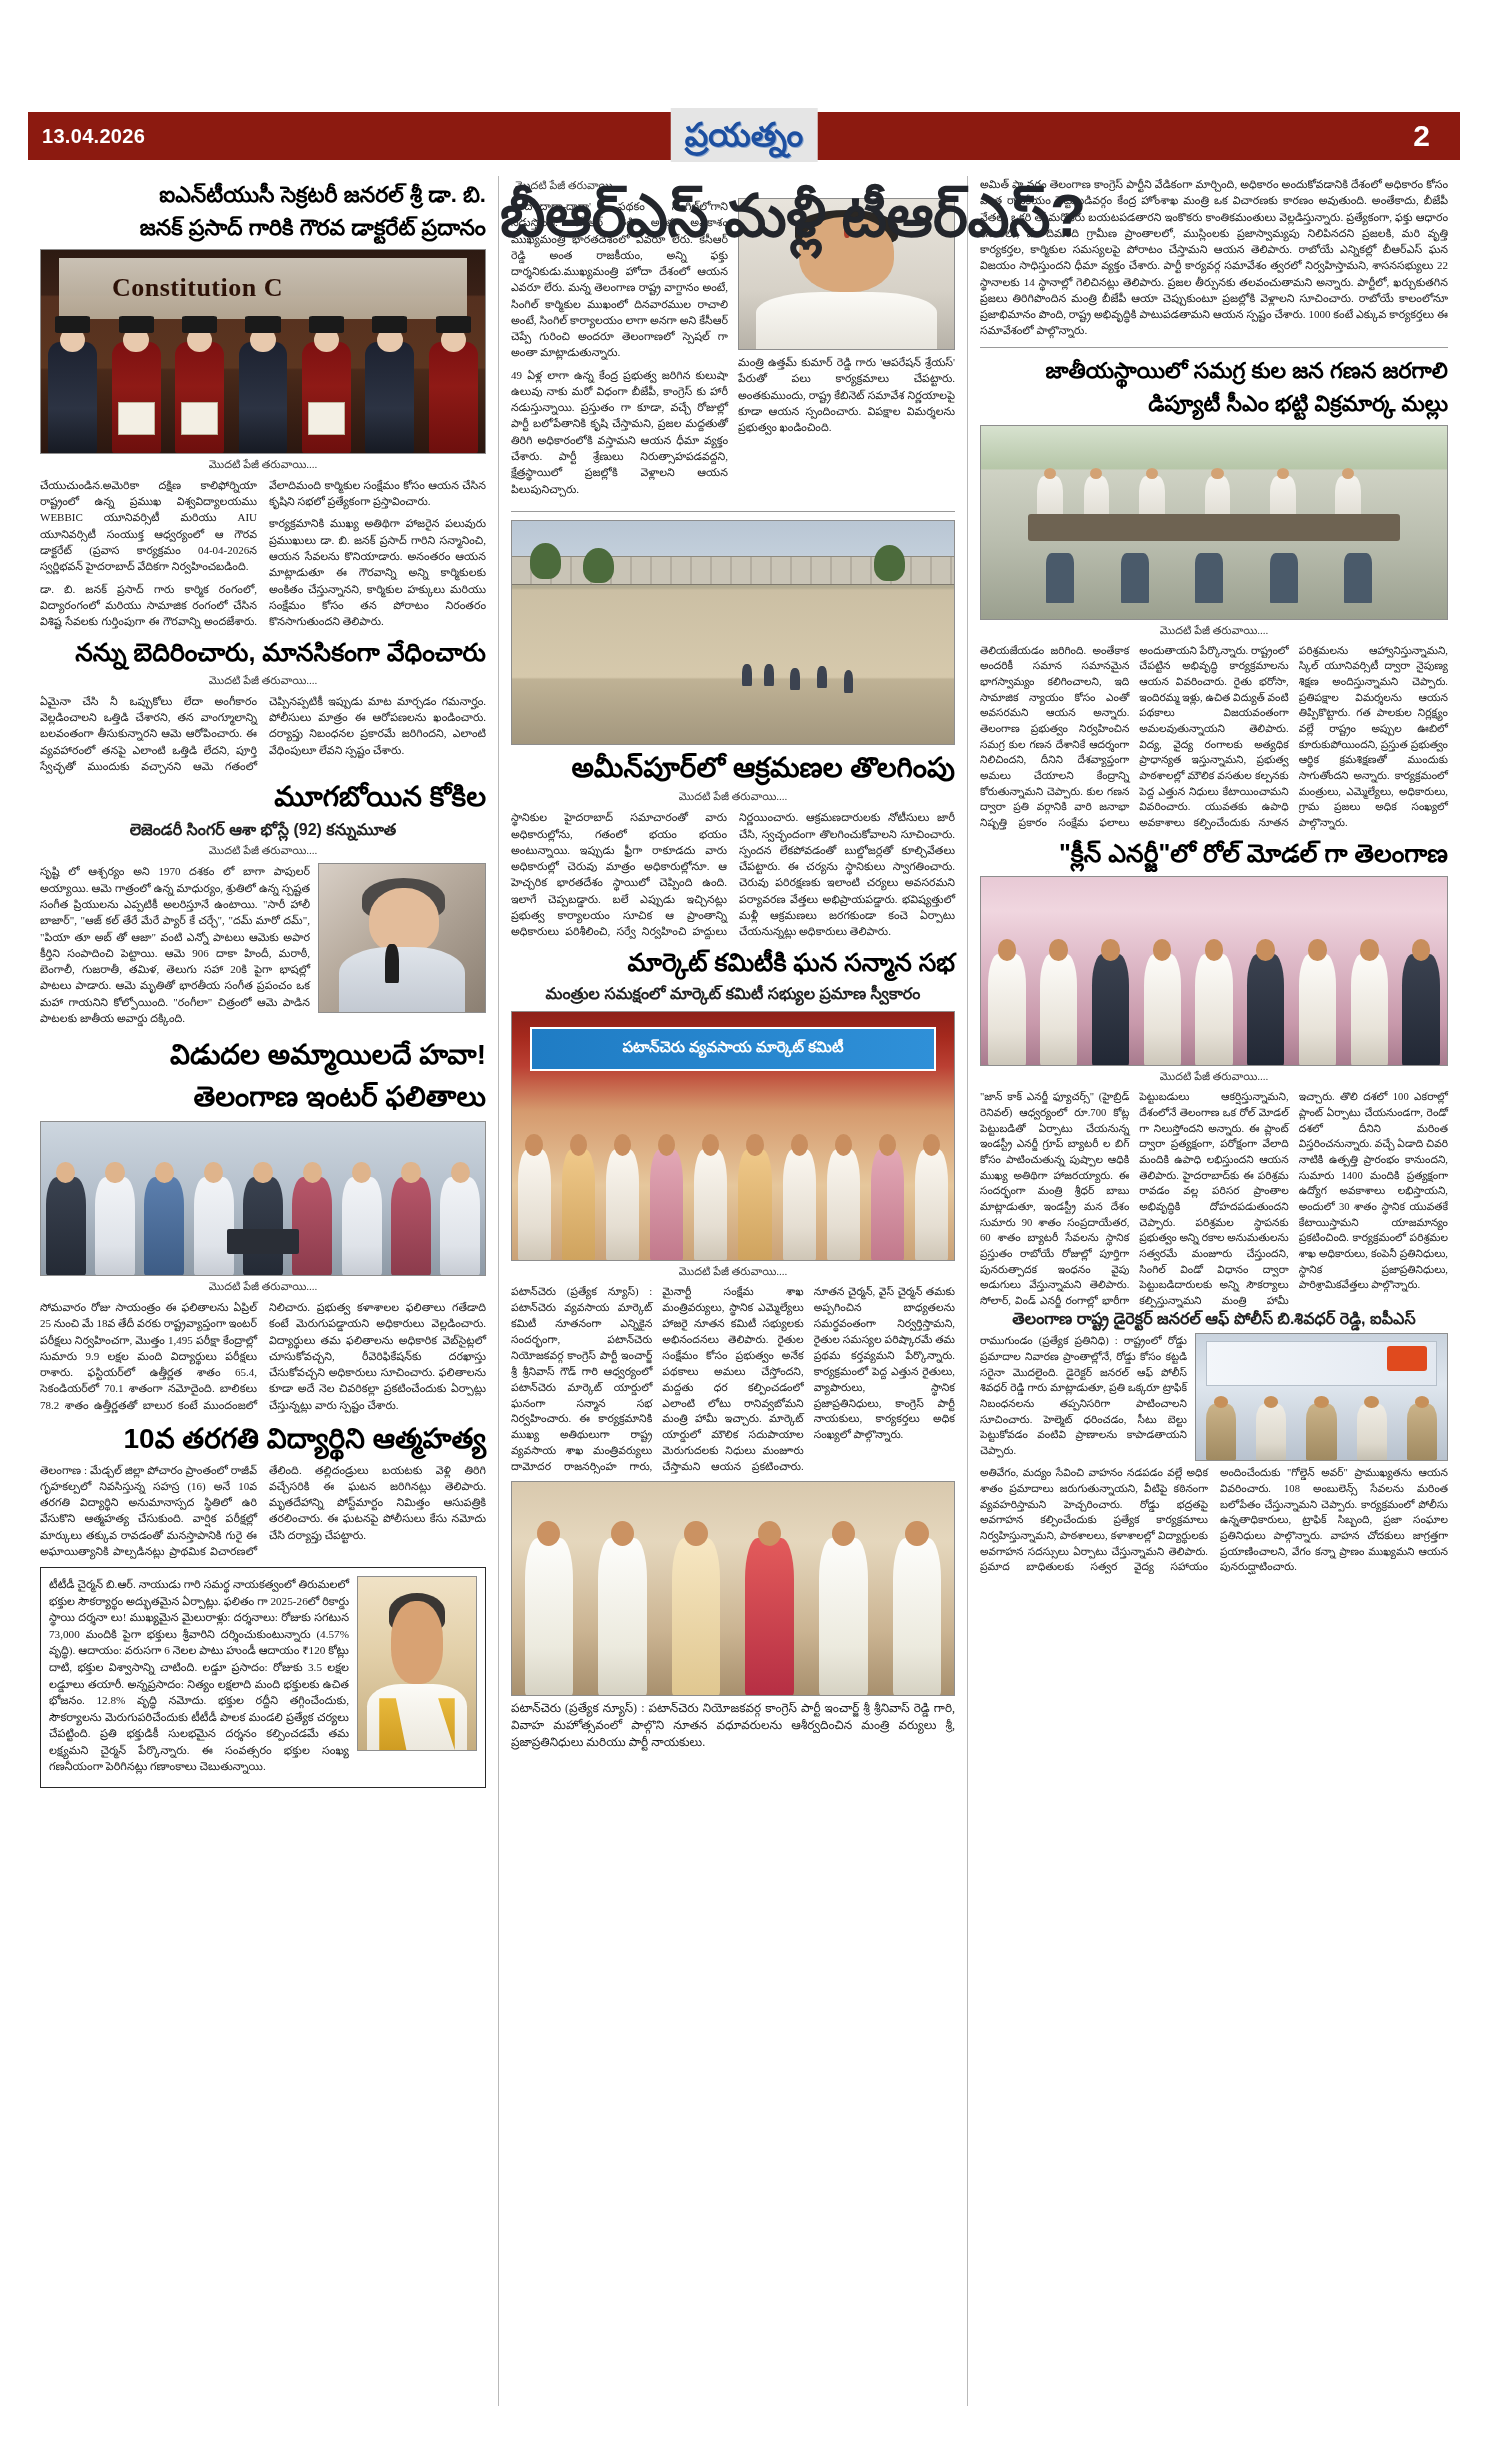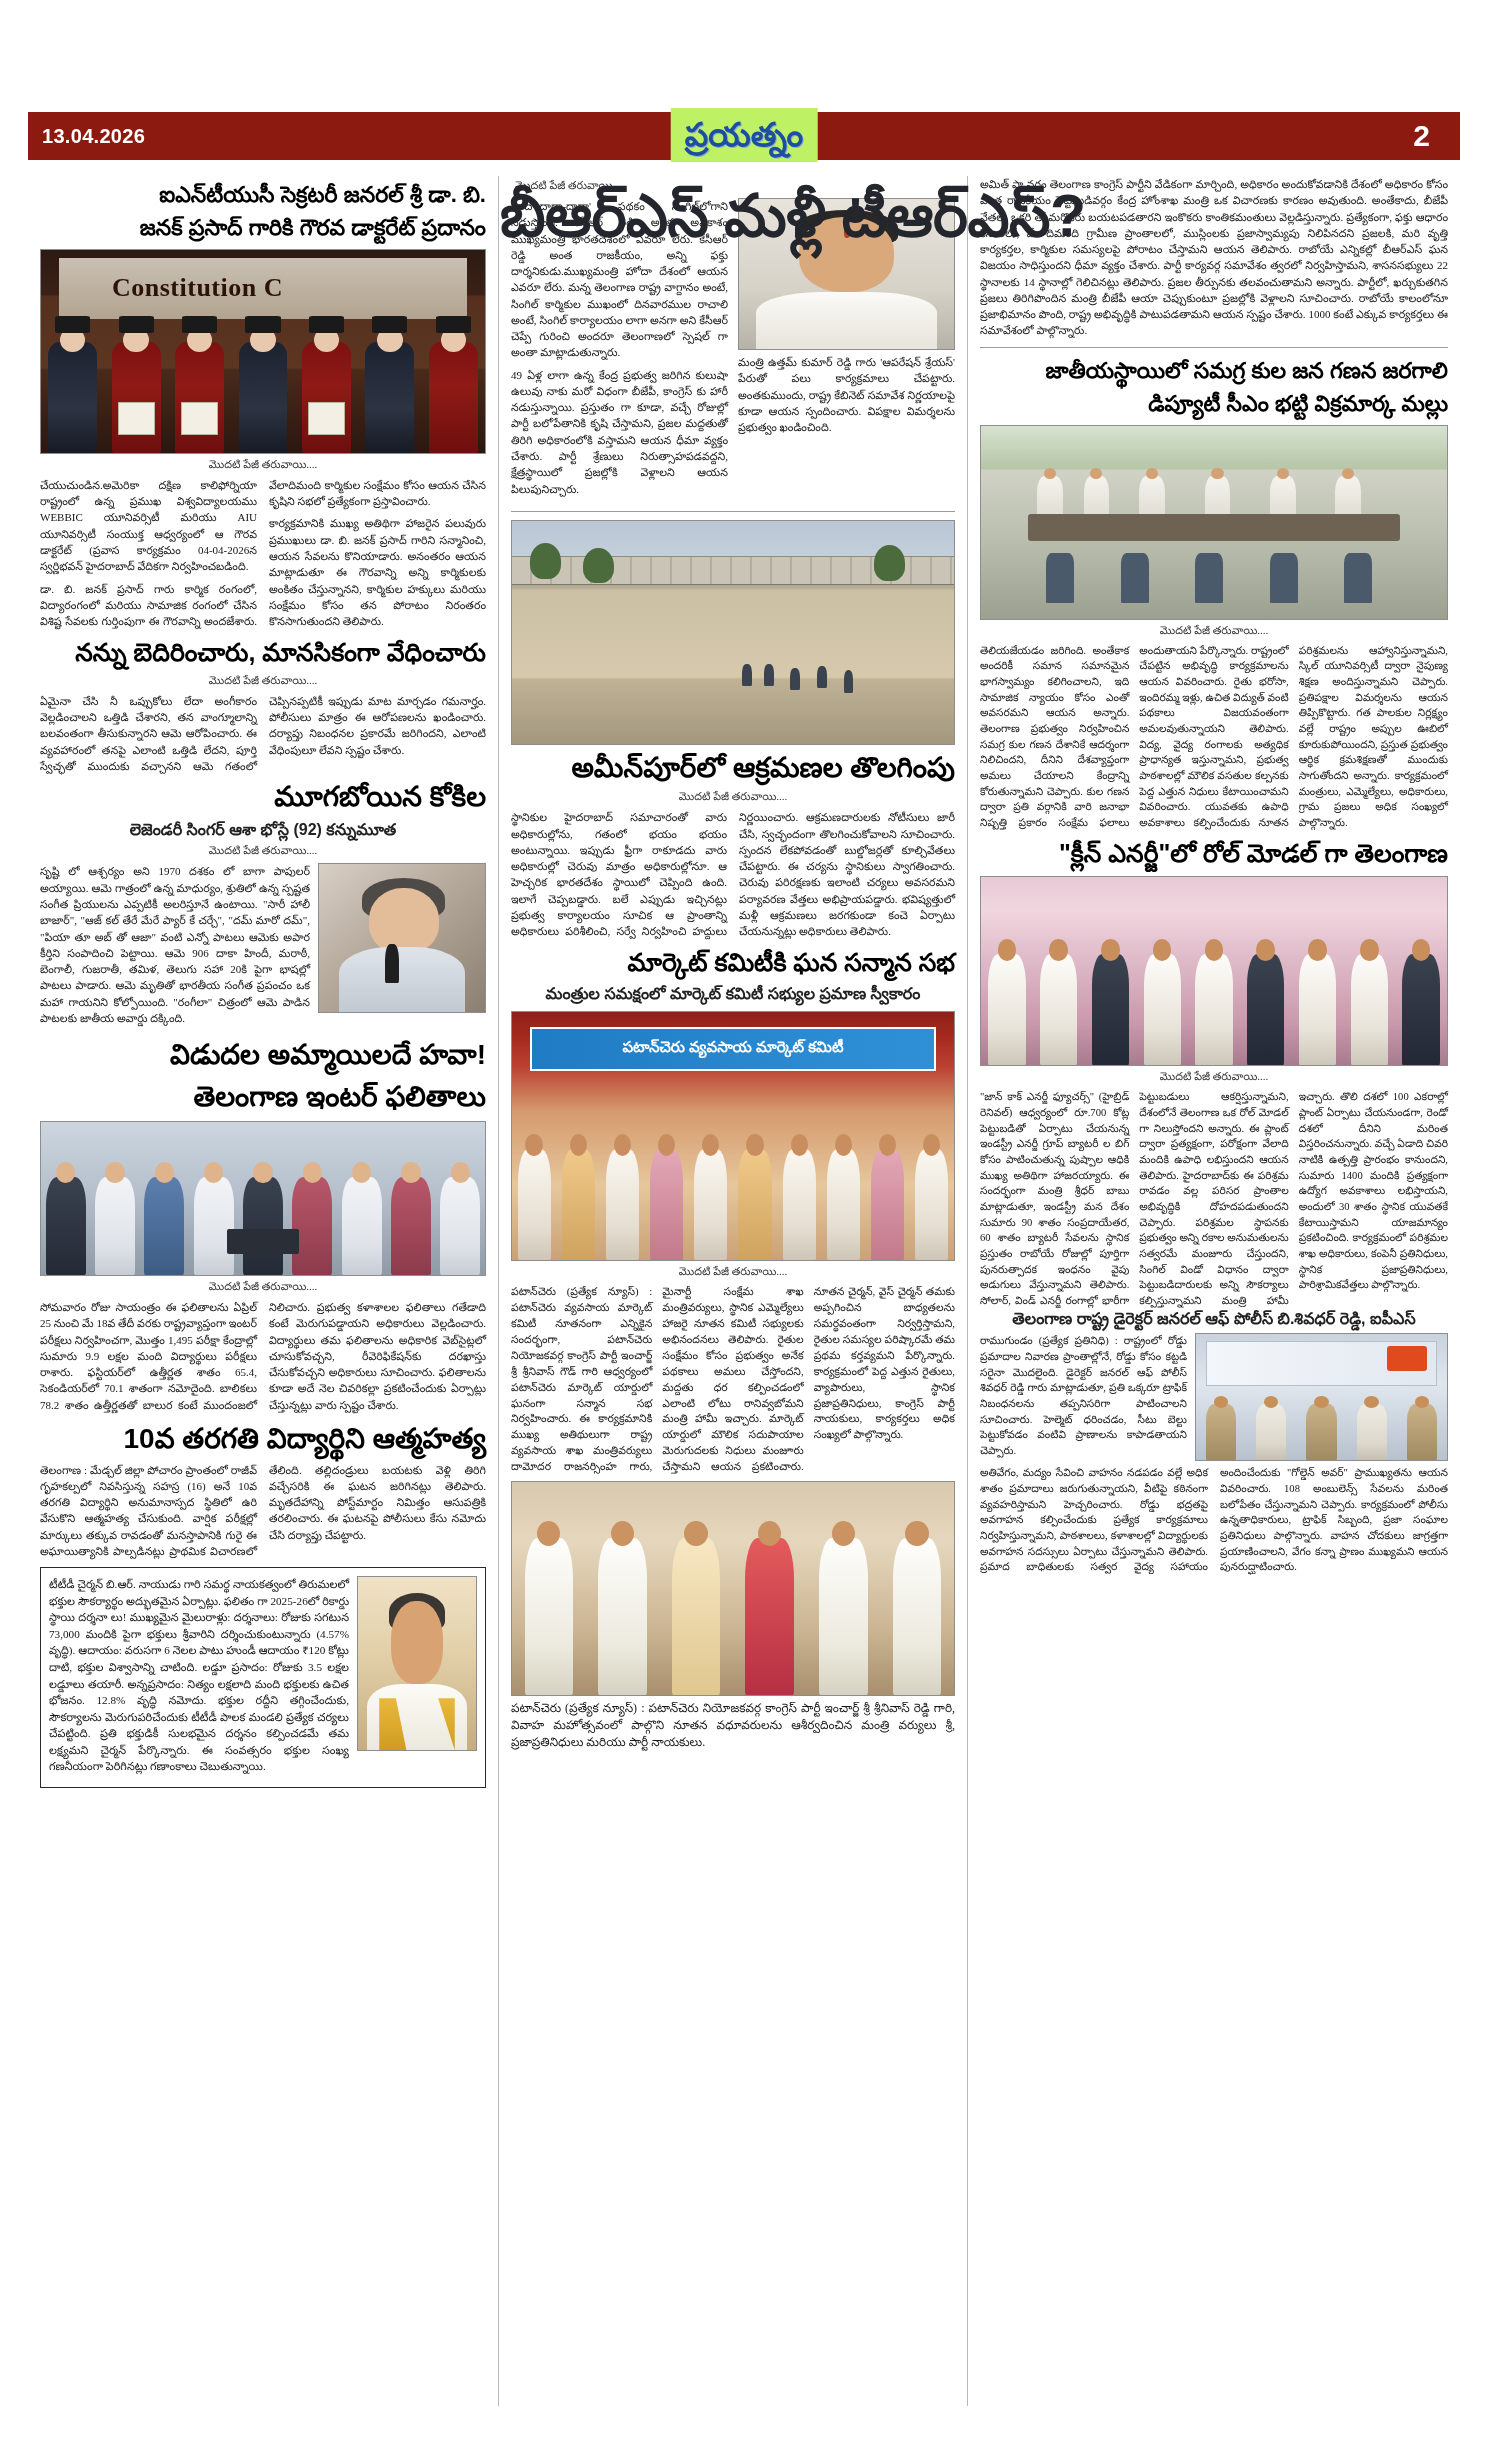--- a/index.html
+++ b/index.html
@@ -41,21 +41,21 @@
     font-weight: bold;
     font-size: 20px;
     letter-spacing: 0.3px;
     padding-left: 14px;
   }
   .masthead-logo-wrap {
     position: absolute;
     left: 50%;
     transform: translateX(-50%);
     top: -4px;
-    background: #bef264;
+    background: #e5e5e5;
     padding: 2px 14px 3px 14px;
     height: 54px;
     display: flex;
     align-items: center;
   }
   .masthead-logo {
     color: #1d4fa0;
     font-family: "Liberation Sans", sans-serif;
     font-weight: bold;
     font-size: 33px;

